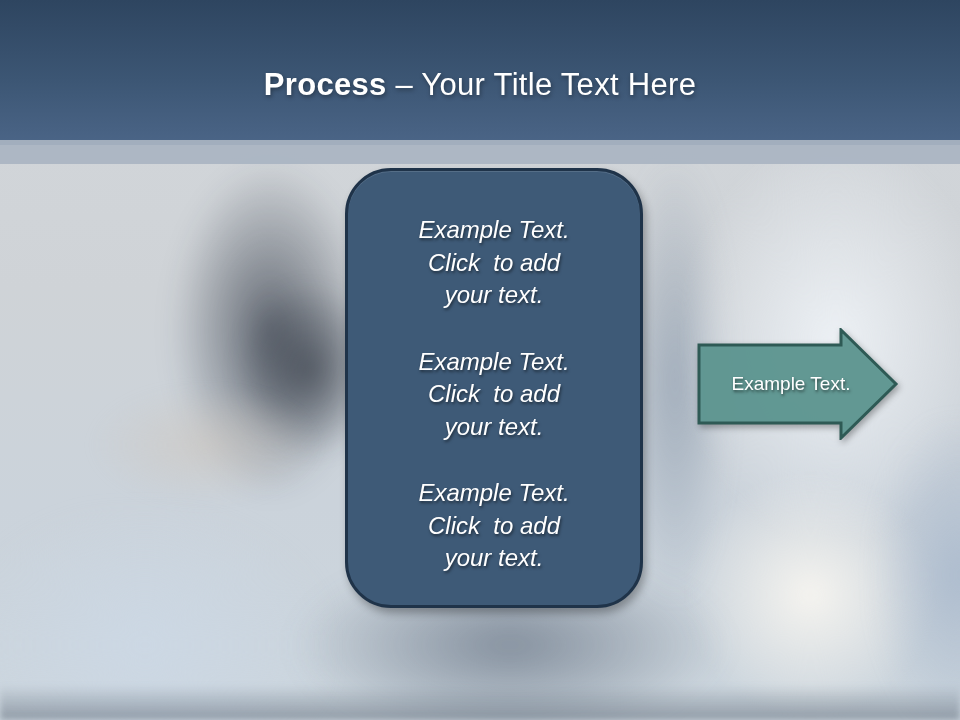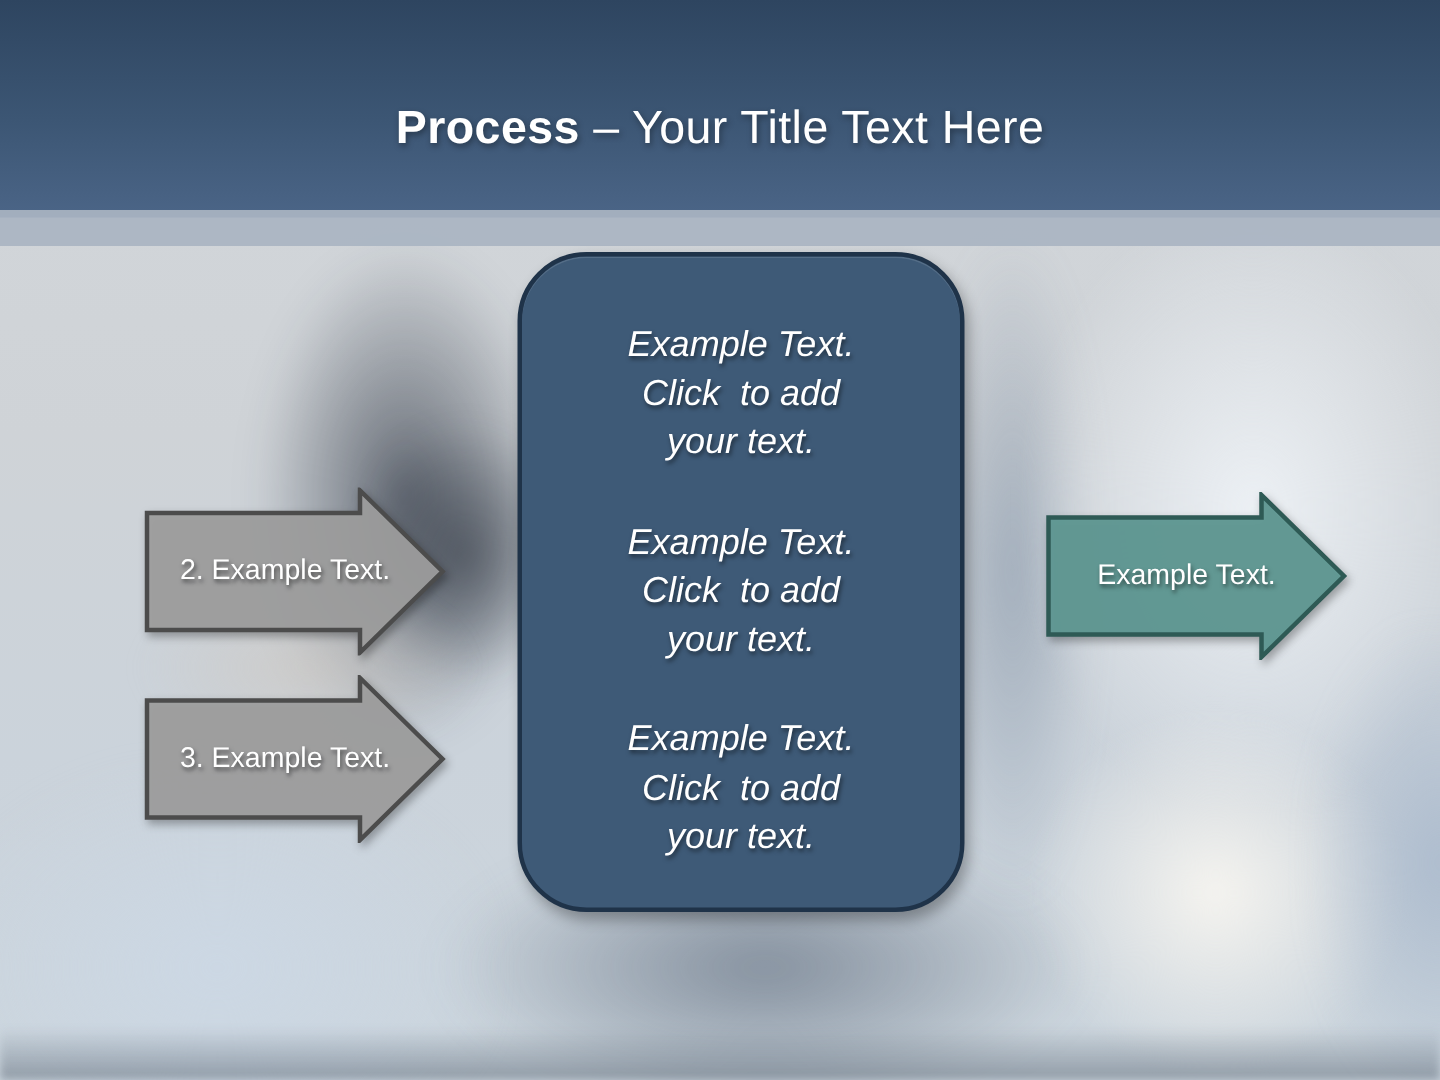--- a/index.html
+++ b/index.html
@@ -84,33 +84,21 @@
     <div class="blob b2"></div>
     <div class="blob b9"></div>
   </div>
 
   <div class="header">
     <div class="title"><span class="bold">Process</span><span> – Your Title Text Here</span></div>
   </div>
   <div class="divider"></div>
 
 
-  <div class="arrow" style="left:96px;top:325px">
-    <svg width="202" height="112" viewBox="0 0 202 112">
-      <polygon class="step-poly" points="2,17 144,17 144,2 199,56 144,110 144,95 2,95"></polygon>
-    </svg>
-    <div class="arrow-label">2. Example Text.</div>
-  </div>
 
-  <div class="arrow" style="left:96px;top:450px">
-    <svg width="202" height="112" viewBox="0 0 202 112">
-      <polygon class="step-poly" points="2,17 144,17 144,2 199,56 144,110 144,95 2,95"></polygon>
-    </svg>
-    <div class="arrow-label">3. Example Text.</div>
-  </div>
 
   <div class="panel">
     <p class="panel-par">Example Text.
 Click  to add
 your text.</p>
     <p class="panel-par">Example Text.
 Click  to add
 your text.</p>
     <p class="panel-par">Example Text.
 Click  to add

